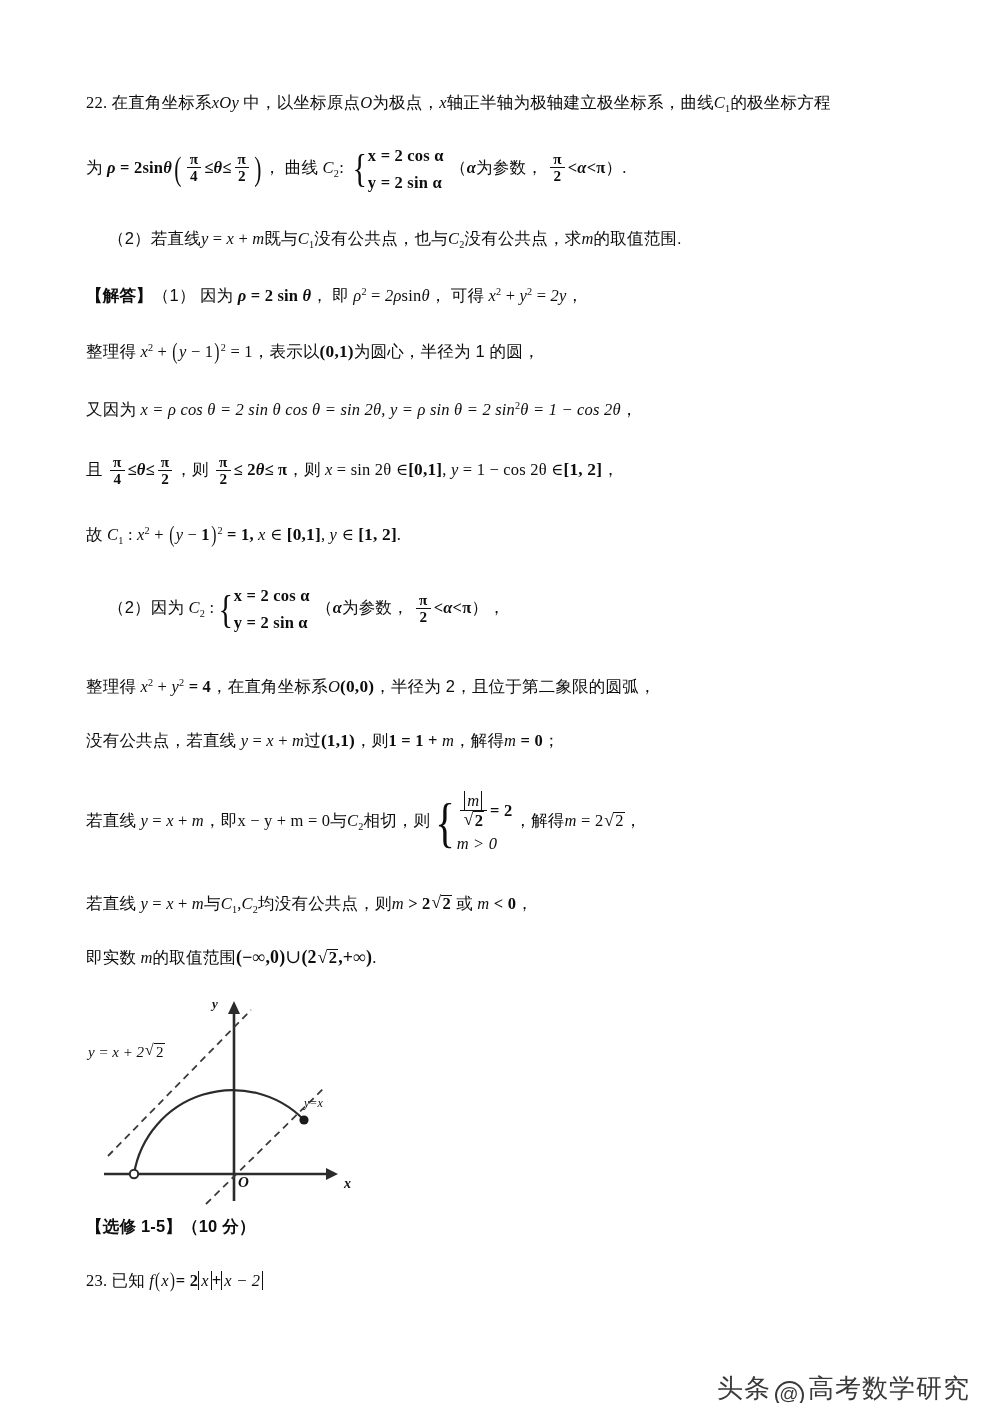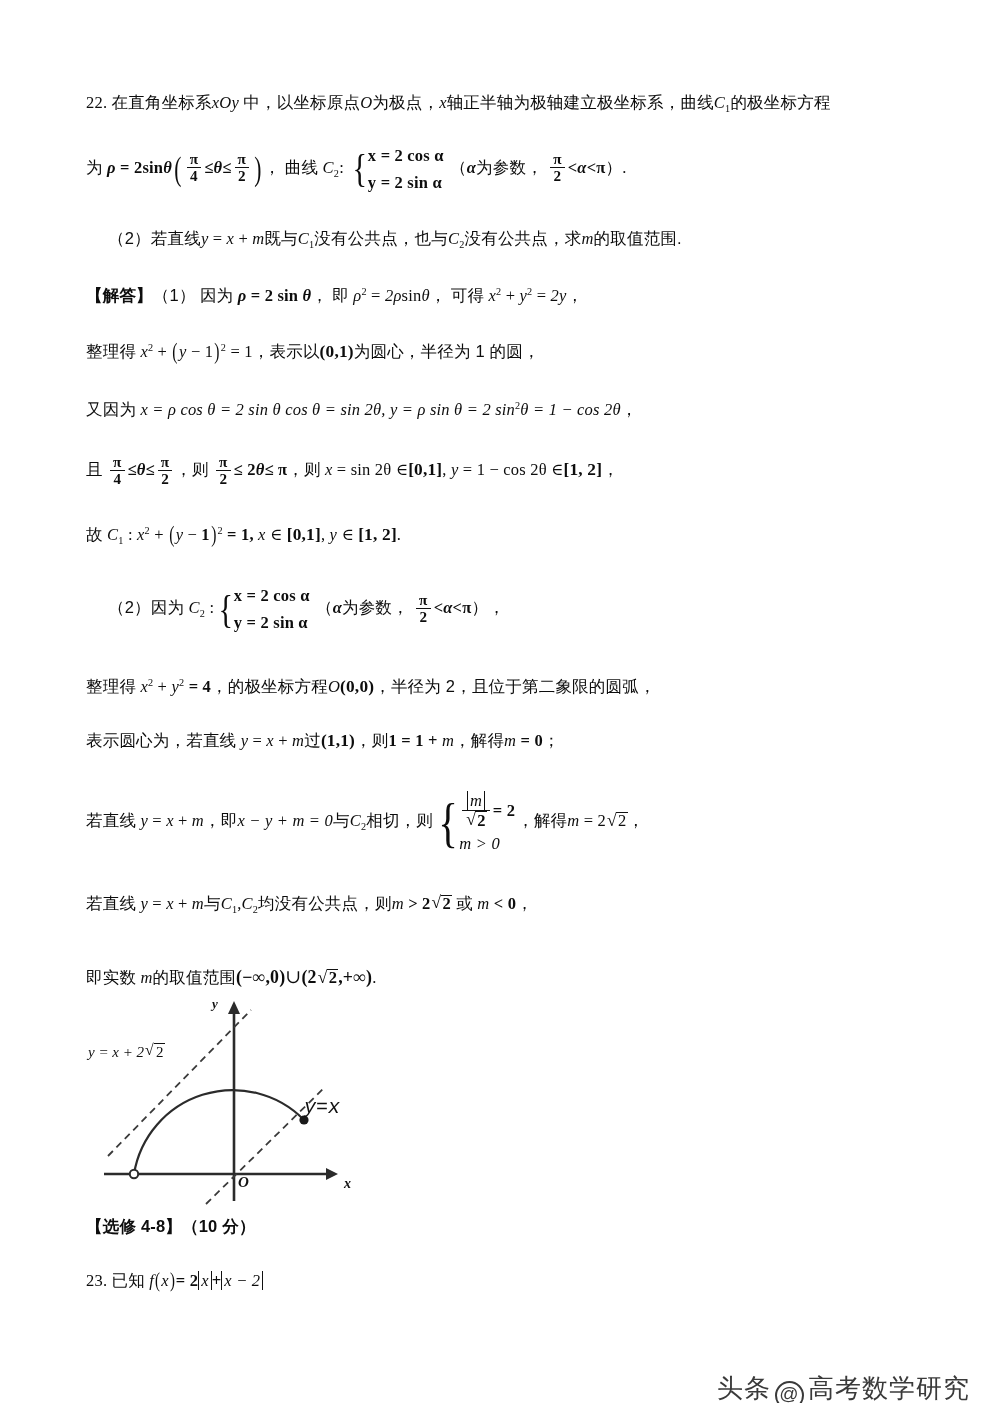--- a/index.html
+++ b/index.html
@@ -250,40 +250,40 @@
             <div class="mb">x = 2 cos α</div>
             <div class="mb">y = 2 sin α</div>
           </span>
         </span>
       <span class="cn">（</span><span class="mbi">α</span><span class="cn">为参数，</span>
       <span class="frac"><span class="num mb">π</span><span class="den mb">2</span></span><span class="mb">&lt;</span><span class="mbi">α</span><span class="mb">&lt;</span><span class="mb">π</span><span class="cn">），</span>
     </div>
 
     <div class="line blk" style="margin-bottom:36px;">
       <span class="cn">整理得</span>
-      <span class="mi">x</span><sup class="ex">2</sup> <span class="mn">+</span> <span class="mi">y</span><sup class="ex">2</sup> <span class="mb">= 4</span><span class="cn">，的极坐标方程</span><span class="mi">O</span><span class="mb" style="font-size:1.05em;">(0,0)</span><span class="cn">，半径为 2，且位于第二象限的圆弧，</span>
+      <span class="mi">x</span><sup class="ex">2</sup> <span class="mn">+</span> <span class="mi">y</span><sup class="ex">2</sup> <span class="mb">= 4</span><span class="cn">，在直角坐标系</span><span class="mi">O</span><span class="mb" style="font-size:1.05em;">(0,0)</span><span class="cn">，半径为 2，且位于第二象限的圆弧，</span>
     </div>
 
     <div class="line blk" style="margin-bottom:42px;">
-      <span class="cn">表示圆心为，若直线</span>
+      <span class="cn">没有公共点，若直线</span>
       <span class="mi">y</span> <span class="mn">=</span> <span class="mi">x</span> <span class="mn">+</span> <span class="mi">m</span><span class="cn">过</span><span class="mb" style="font-size:1.05em;">(1,1)</span><span class="cn">，则</span><span class="mb">1 = 1 +</span> <span class="mi">m</span><span class="cn">，解得</span><span class="mi">m</span> <span class="mb">= 0</span><span class="cn">；</span>
     </div>
 
     <div class="line blk" style="margin-bottom:40px;">
       <span class="cn">若直线</span>
-      <span class="mi">y</span> <span class="mn">=</span> <span class="mi">x</span> <span class="mn">+</span> <span class="mi">m</span><span class="cn">，即</span><span class="mn" style="font-style:italic;">x − y + m = 0</span><span class="cn">与</span><span class="mi">C</span><sub class="sb mn">2</sub><span class="cn">相切，则</span><span class="system tall cond">
+      <span class="mi">y</span> <span class="mn">=</span> <span class="mi">x</span> <span class="mn">+</span> <span class="mi">m</span><span class="cn">，即</span><span class="mn" style="">x − y + m = 0</span><span class="cn">与</span><span class="mi">C</span><sub class="sb mn">2</sub><span class="cn">相切，则</span><span class="system tall cond">
           <span class="brace">{</span>
           <span class="rows">
             <div><span class="frac" style="font-size:1em;"><span class="num"><span class="mi abs">m</span></span><span class="den"><span class="sqrt"><span class="rad">√</span><span class="bar mb">2</span></span></span></span><span class="mb">= 2</span></div>
             <div class="mi">m &gt; 0</div>
           </span>
         </span><span class="cn">，解得</span><span class="mi">m</span> <span class="mn">=</span> <span class="mn">2</span><span class="sqrt"><span class="rad">√</span><span class="bar mn">2</span></span><span class="cn">，</span>
     </div>
 
-    <div class="line blk" style="margin-bottom:56px;">
+    <div class="line blk" style="margin-bottom:36px;">
       <span class="cn">若直线</span>
       <span class="mi">y</span> <span class="mn">=</span> <span class="mi">x</span> <span class="mn">+</span> <span class="mi">m</span><span class="cn">与</span><span class="mi">C</span><sub class="sb mn">1</sub><span class="mn">,</span><span class="mi">C</span><sub class="sb mn">2</sub><span class="cn">均没有公共点，则</span><span class="mi">m</span> <span class="mb">&gt; 2</span><span class="sqrt"><span class="rad">√</span><span class="bar mb">2</span></span> <span class="cn">或</span> <span class="mi">m</span> <span class="mb">&lt; 0</span><span class="cn">，</span>
     </div>
 
     <div class="line">
       <span class="cn">即实数</span>
       <span class="mi">m</span><span class="cn">的取值范围</span><span class="mb" style="font-size:1.08em;">(−∞,0)</span><span class="mn" style="font-size:1.15em;">∪</span><span class="mb" style="font-size:1.08em;">(2</span><span class="sqrt"><span class="rad">√</span><span class="bar mb">2</span></span><span class="mb" style="font-size:1.08em;">,+∞)</span><span class="mn">.</span>
     </div>
 
   </div>
@@ -309,26 +309,26 @@
     </svg>
 
     <div style="position:absolute; left:126px; top:0px; font-size:13px; font-style:italic; font-family:'Liberation Serif',serif; font-weight:bold;">y</div>
     <div style="position:absolute; left:258px; top:180px; font-size:14px; font-style:italic; font-family:'Liberation Serif',serif; font-weight:bold;">x</div>
     <div style="position:absolute; left:152px; top:178px; font-size:15px; font-style:italic; font-family:'Liberation Serif',serif; font-weight:bold;">O</div>
 
     <div style="position:absolute; left:2px; top:46px; font-size:15px; font-family:'Liberation Serif',serif; white-space:nowrap;">
       <span style="font-style:italic;">y = x + 2</span><span class="sqrt"><span class="rad">√</span><span class="bar">2</span></span>
     </div>
 
-    <div style="position:absolute; left:218px; top:100px; font-size:20px; font-style:italic; font-family:Liberation Mono, monospace;">y=x</div>
+    <div style="position:absolute; left:218px; top:100px; font-size:12px; font-style:italic; font-family:Liberation Serif, serif;">y=x</div>
   </div>
 
   <div style="position:absolute; left:86px; top:1202px; width:700px;">
     <div class="line" style="margin-bottom:34px;">
-      <span class="bold-head">【</span><span class="bold-head">选修 4-8</span><span class="bold-head">】</span><span class="bold-head">（10 分）</span>
+      <span class="bold-head">【</span><span class="bold-head">选修 1-5</span><span class="bold-head">】</span><span class="bold-head">（10 分）</span>
     </div>
     <div class="line">
       <span class="mn">23.</span>
       <span class="cn">已知</span>
       <span class="mi">f</span><span style="font-size:1.25em;font-weight:300;display:inline-block;transform:scaleX(0.72);vertical-align:-1px;">(</span><span class="mi">x</span><span style="font-size:1.25em;font-weight:300;display:inline-block;transform:scaleX(0.72);vertical-align:-1px;">)</span><span class="mb">=</span> <span class="mb">2</span><span class="mi abs">x</span><span class="mb">+</span><span class="mn abs" style="font-style:italic;">x − 2</span>
     </div>
   </div>
 
   <div class="watermark">
     <span>头条</span><span class="at">@</span><span>高考数学研究</span>

